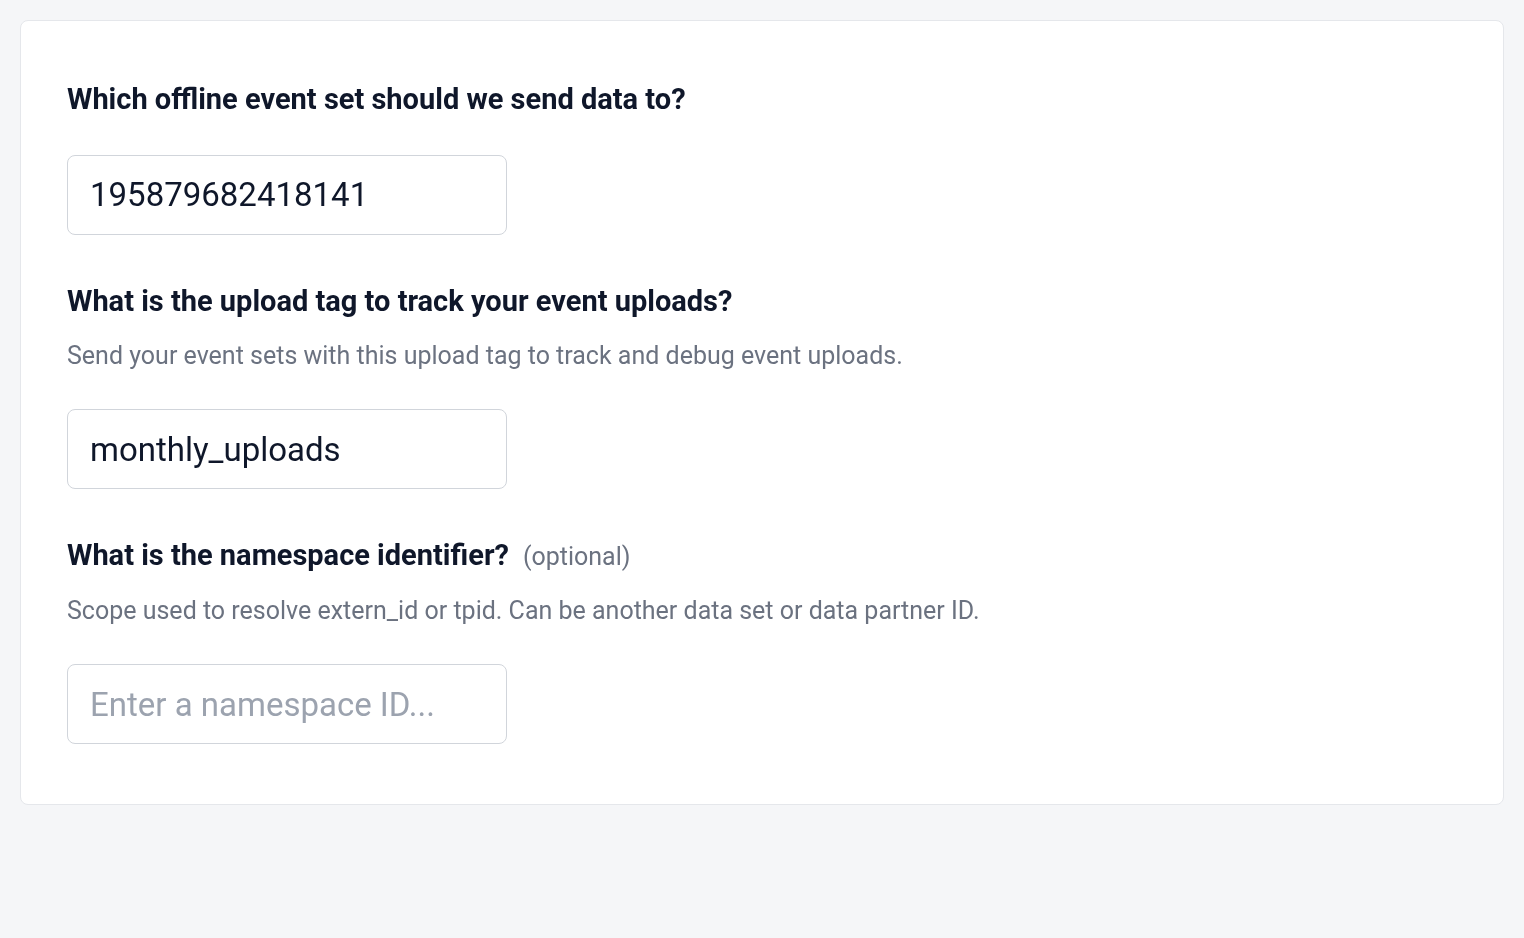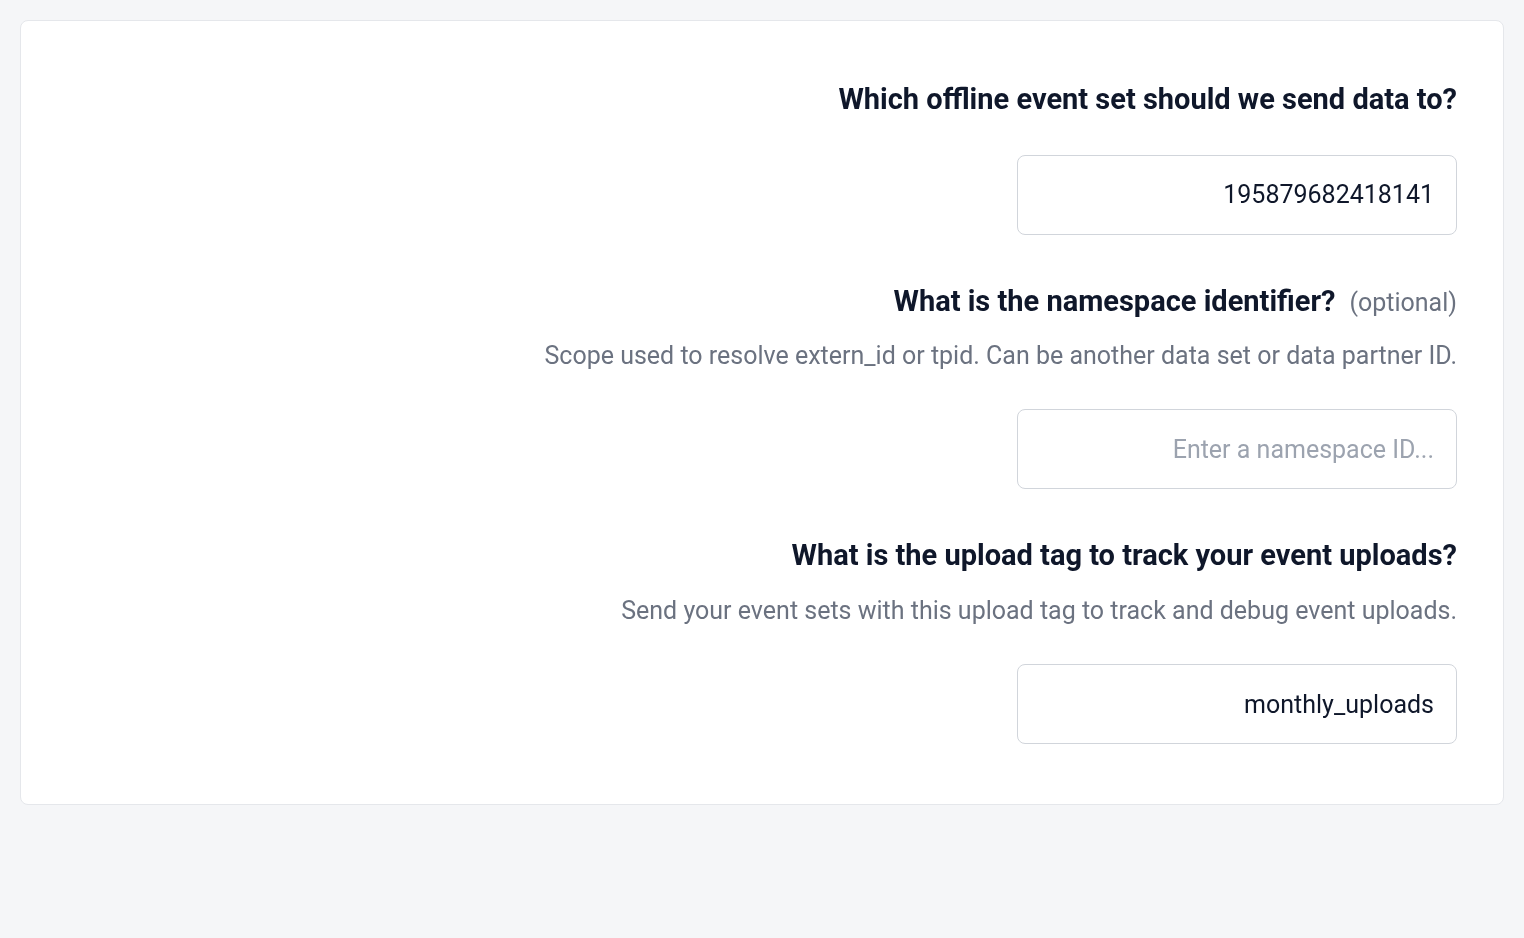--- a/index.html
+++ b/index.html
@@ -1,19 +1,18 @@
 <!DOCTYPE html>
 <html><head>
   <meta charset="utf-8">
   <style>
     * {
       box-sizing: border-box;
       margin: 0;
       padding: 0;
-      text-align: right;
     }
     body {
       font-family: -apple-system, BlinkMacSystemFont, "Segoe UI", Roboto, Helvetica, Arial, sans-serif;
       background-color: #f5f6f8;
       padding: 20px;
       width: 1524px;
       min-height: 938px;
     }
     .card {
       background-color: #ffffff;
@@ -46,21 +45,21 @@
       font-weight: 400;
       color: #6b7280;
       margin-top: 18px;
       line-height: 1.4;
     }
     .text-input {
       margin-top: 36px;
       width: 440px;
       height: 80px;
       padding: 0 22px;
-      font-size: 25px;
+      font-size: 33px;
       color: #0f172a;
       border: 1px solid #d1d5db;
       border-radius: 8px;
       background-color: #ffffff;
       outline: none;
       font-family: inherit;
     }
     .text-input::placeholder {
       color: #9ca3af;
     }
@@ -75,28 +74,28 @@
 
   <div class="field-group">
     <div class="title-row">
       <h2 class="field-title">Which offline event set should we send data to?</h2>
     </div>
     <input type="text" class="text-input" value="195879682418141" style="">
   </div>
 
   <div class="field-group">
     <div class="title-row">
+      <h2 class="field-title">What is the upload tag to track your event uploads?</h2>
+    </div>
+    <p class="field-description">Send your event sets with this upload tag to track and debug event uploads.</p>
+    <input type="text" class="text-input" value="monthly_uploads" style="">
+  </div>
+
+  <div class="field-group">
+    <div class="title-row">
       <h2 class="field-title">What is the namespace identifier?</h2>
       <span class="optional-tag">(optional)</span>
     </div>
     <p class="field-description">Scope used to resolve extern_id or tpid. Can be another data set or data partner ID.</p>
     <input type="text" class="text-input" value="" placeholder="Enter a namespace ID..." style="">
   </div>
 
-  <div class="field-group">
-    <div class="title-row">
-      <h2 class="field-title">What is the upload tag to track your event uploads?</h2>
-    </div>
-    <p class="field-description">Send your event sets with this upload tag to track and debug event uploads.</p>
-    <input type="text" class="text-input" value="monthly_uploads" style="">
-  </div>
-
 </div>
 
 </body></html>

